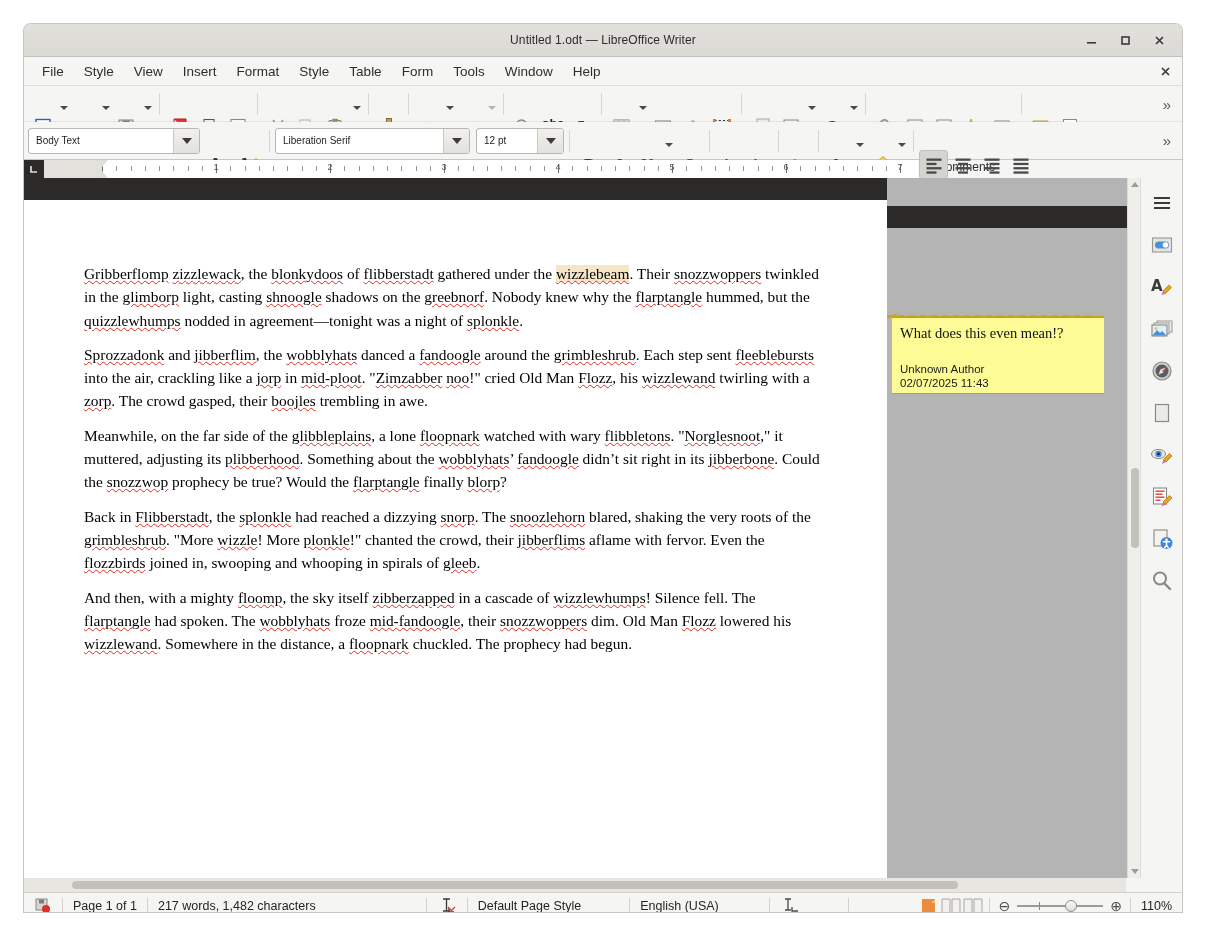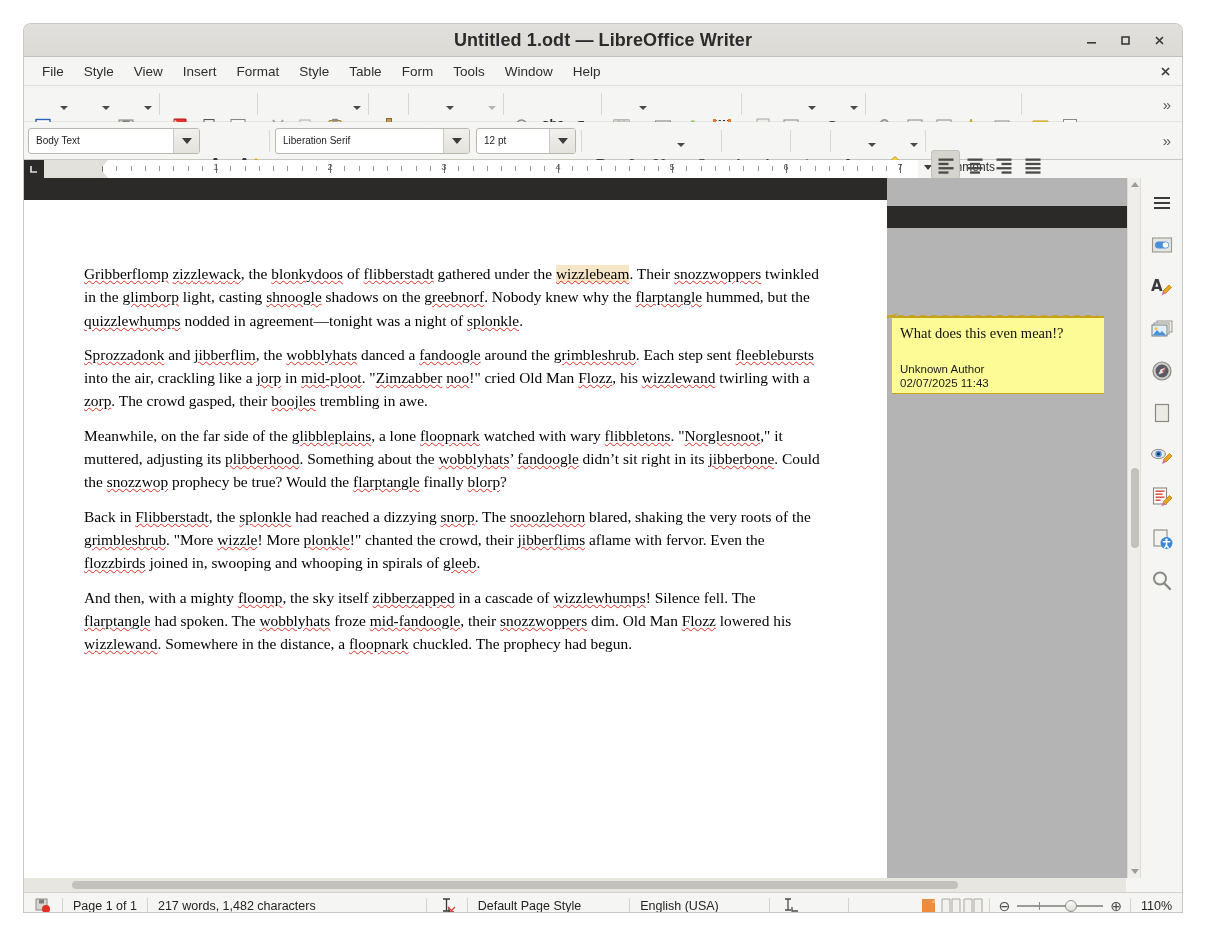--- a/index.html
+++ b/index.html
@@ -24,21 +24,21 @@
   .titlebar {
     height: 33px;
     background: linear-gradient(#e2e0dc, #dcdad5);
     border-bottom: 1px solid #c3c1bd;
     display: flex; align-items: center;
     position: relative;
     border-radius: 7px 7px 0 0;
   }
   .title-text {
     flex: 1; text-align: center;
-    font-size: 18px; font-weight: bold; color: #2b2b2b;
+    font-size: 12px; font-weight: normal; color: #2b2b2b;
     letter-spacing: 0.1px;
   }
   .wbtns { position: absolute; right: 6px; top: 0; height: 33px; display: flex; align-items: center; }
   .wbtn {
     width: 34px; height: 33px; display: flex; align-items: center; justify-content: center;
     color: #3a3a3a; font-size: 14px; cursor: default;
   }
   .wbtn svg { display: block; }
 
   
@@ -567,21 +567,21 @@
 
     <div class="sep"></div>
 
     <div class="combo" style="width:195px">
       <div class="val" style="flex:1">Liberation Serif</div>
       <div class="drop">
           <i></i>
         </div>
     </div>
     <div style="width:6px"></div>
-    <div class="combo" style="width:100px">
+    <div class="combo" style="width:88px">
       <div class="val" style="flex:1">12 pt</div>
       <div class="drop">
           <i></i>
         </div>
     </div>
 
     <div class="sep"></div>
 
     <div class="tb-btn">
       <span class="fmt-txt" style="font-weight:bold">B</span>

